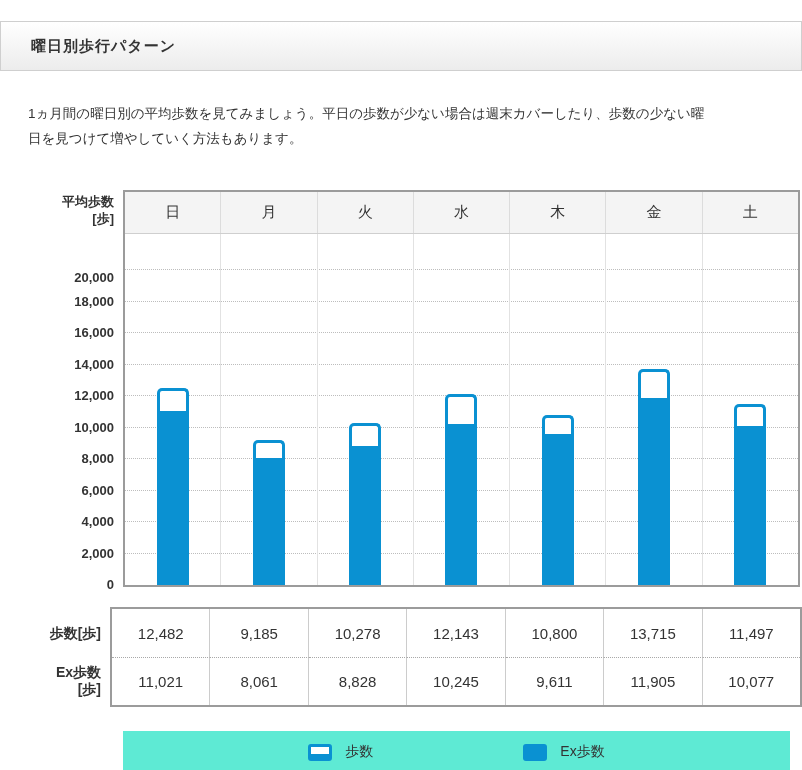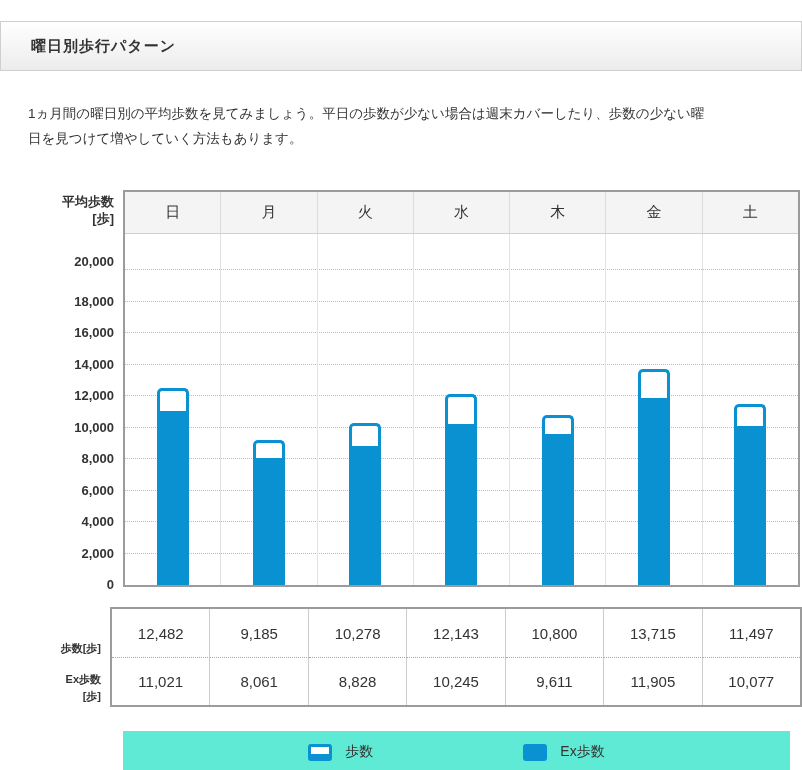--- a/index.html
+++ b/index.html
@@ -46,22 +46,22 @@
     border-radius:5px 5px 0 0;
   }
   .bar-solid{
     position:absolute;left:50%;transform:translateX(-50%);bottom:0;width:32px;
     background:var(--bar-blue,#0a91d2);
   }
   
   .table-section{display:flex;margin-top:20px;}
   .trow-labels{width:123px;box-sizing:border-box;padding-top:2px;}
   .trow-label{
-    height:48px;display:flex;flex-direction:column;justify-content:flex-end;
-    align-items:flex-end;padding-right:9px;font-size:11px;font-weight:bold;line-height:17px;
+    height:48px;display:flex;flex-direction:column;justify-content:center;
+    align-items:flex-end;padding-right:9px;font-size:14px;font-weight:bold;line-height:17px;
   }
   .table-box{width:773px;box-sizing:border-box;border:2px solid #9b9b9b;background:#fff;}
   .trow{display:flex;height:48px;}
   .trow.second .tcell{border-top:1px dotted #a8a8a8;}
   .tcell{flex:1;display:flex;align-items:center;justify-content:center;
     font-size:15px;border-right:1px solid #ccc;box-sizing:border-box;}
   .tcell:last-child{border-right:none;}
   
   .legend{
     margin:24px 0 0 123px;width:667px;height:42px;background:#5eead4;
@@ -95,21 +95,21 @@
         <div class="ytick" style="bottom: -7px;">0</div>
         <div class="ytick" style="bottom: 24.4996px;">2,000</div>
         <div class="ytick" style="bottom: 55.9992px;">4,000</div>
         <div class="ytick" style="bottom: 87.4988px;">6,000</div>
         <div class="ytick" style="bottom: 118.998px;">8,000</div>
         <div class="ytick" style="bottom: 150.498px;">10,000</div>
         <div class="ytick" style="bottom: 181.998px;">12,000</div>
         <div class="ytick" style="bottom: 213.497px;">14,000</div>
         <div class="ytick" style="bottom: 244.997px;">16,000</div>
         <div class="ytick" style="bottom: 276.496px;">18,000</div>
-        <div class="ytick" style="bottom: 316px;">20,000</div>
+        <div class="ytick" style="bottom: 300px;">20,000</div>
       </div>
   </div>
   <div class="chart-box">
     <div class="day-row" id="day-row">
         <div class="day-cell">日</div>
         <div class="day-cell">月</div>
         <div class="day-cell">火</div>
         <div class="day-cell">水</div>
         <div class="day-cell">木</div>
         <div class="day-cell">金</div>

